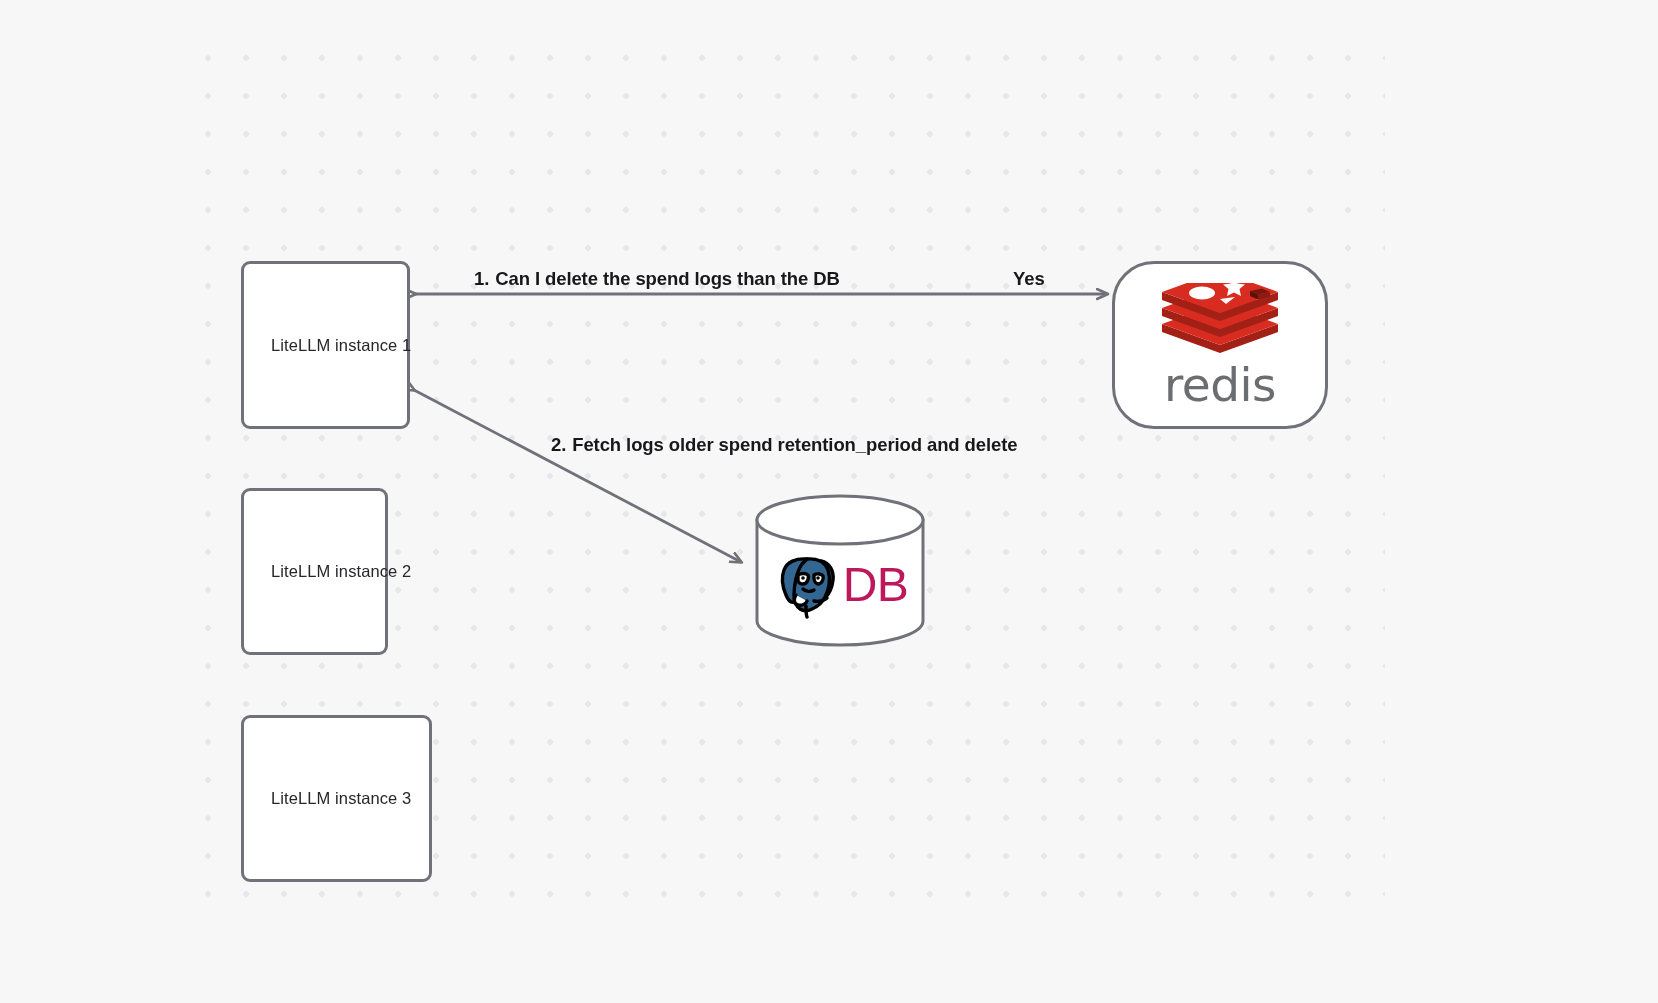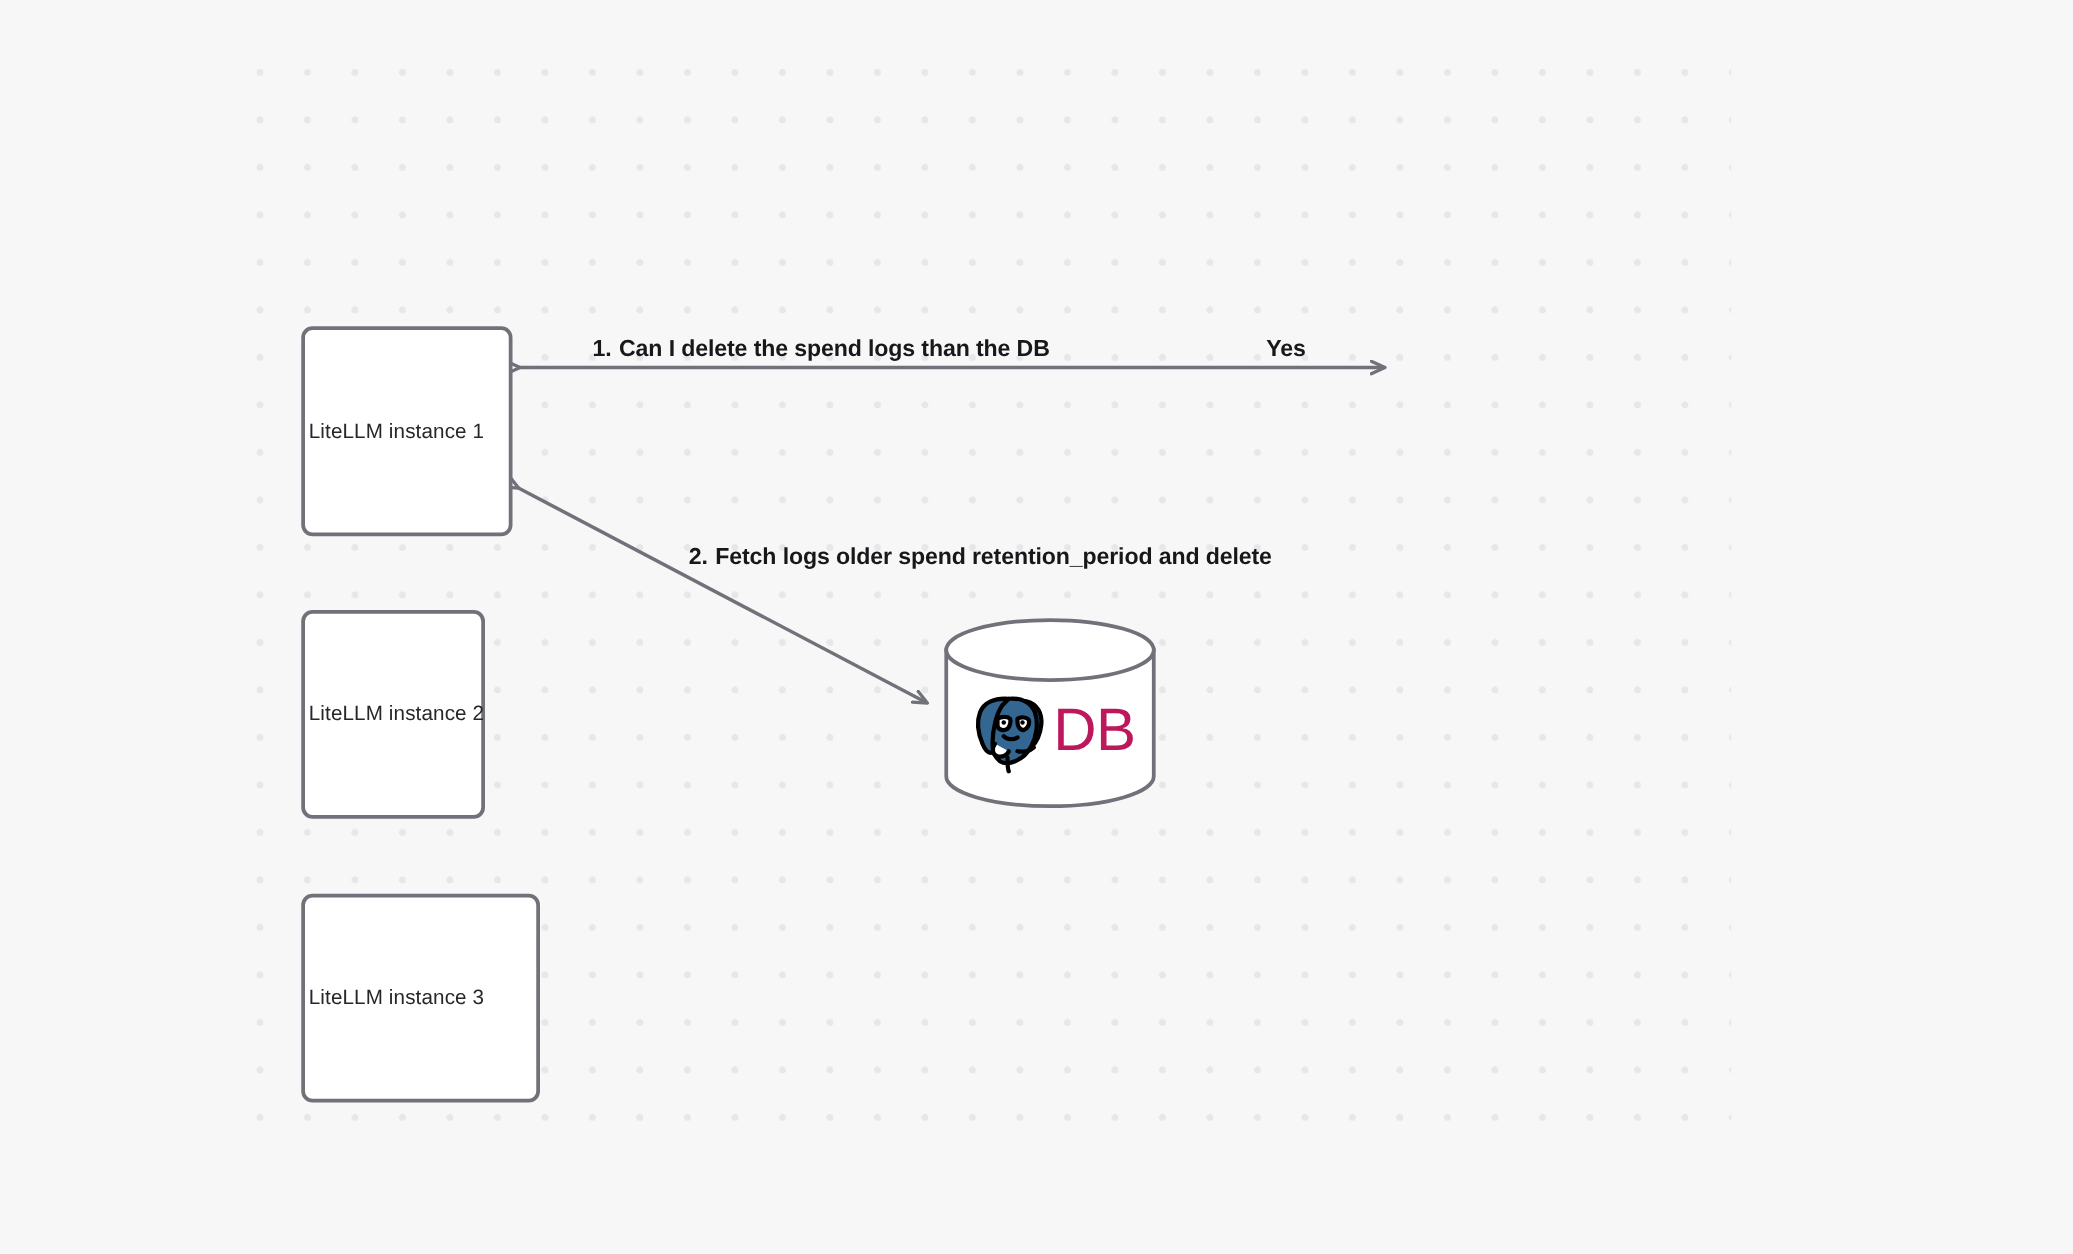--- a/index.html
+++ b/index.html
@@ -45,21 +45,21 @@
     background: #ffffff;
     border: 3px solid #71717a;
     border-radius: 9px;
     display: flex;
     align-items: center;
     justify-content: flex-start;
   }
   .node-box .node-label {
     font-size: 16.5px;
     color: #27272a;
-    padding-left: 3px;
+    padding-left: 27px;
     letter-spacing: 0.1px;
     white-space: nowrap;
   }
 
   #node-litellm-1 { left: 241px; top: 261px; width: 169px; height: 168px; }
   #node-litellm-2 { left: 241px; top: 488px; width: 147px; height: 167px; }
   #node-litellm-3 { left: 241px; top: 715px; width: 191px; height: 167px; }
 
   
   #node-redis {
@@ -162,20 +162,43 @@
   </div>
 
   <div class="node-box" id="node-litellm-2">
     <span class="node-label">LiteLLM instance 2</span>
   </div>
 
   <div class="node-box" id="node-litellm-3">
     <span class="node-label">LiteLLM instance 3</span>
   </div>
 
+  <div id="node-redis">
+    <div class="redis-logo-wrap">
+      <svg class="redis-mark" width="124" height="76" viewBox="0 0 124 76">
+
+        <path d="M62 70 L4 49 L4 41 L62 62 L120 41 L120 49 Z" fill="#a32017"></path>
+        <path d="M4 41 L62 20 L120 41 L62 62 Z" fill="#d82c20"></path>
+
+        <path d="M62 54 L4 33 L4 25 L62 46 L120 25 L120 33 Z" fill="#a32017"></path>
+        <path d="M4 25 L62 4 L120 25 L62 46 Z" fill="#d82c20"></path>
+
+        <path d="M62 38 L4 17 L4 9 L62 30 L120 9 L120 17 Z" fill="#a32017"></path>
+        <path d="M4 9 L62 -12 L120 9 L62 30 Z" fill="#d82c20"></path>
+
+        <ellipse cx="44" cy="10" rx="13" ry="6.5" fill="#ffffff"></ellipse>
+        <path d="M76 -6 L79.5 0.5 L87 1.5 L81.5 6 L83 13 L76 9.5 L69 13 L70.5 6 L65 1.5 L72.5 0.5 Z" fill="#ffffff"></path>
+        <path d="M62 16 L77 14 L68 21 Z" fill="#ffffff"></path>
+        <path d="M92 8 L104 5.5 L112 9 L100 11.5 Z" fill="#7a1610"></path>
+        <path d="M92 8 L92 13 L100 16.5 L100 11.5 Z" fill="#5e100c"></path>
+        <path d="M100 11.5 L100 16.5 L112 14 L112 9 Z" fill="#8f1a13"></path>
+      </svg>
+      <span class="redis-word">redis</span>
+    </div>
+  </div>
 
   <div id="node-database">
     <svg class="cyl-svg" width="172" height="155" viewBox="0 0 172 155">
       <path d="M3 27 L3 128 A83 24 0 0 0 169 128 L169 27 Z" fill="#ffffff" stroke="#71717a" stroke-width="3"></path>
       <ellipse cx="86" cy="27" rx="83" ry="24" fill="#ffffff" stroke="#71717a" stroke-width="3"></ellipse>
     </svg>
     <div class="db-content">
       <svg width="70" height="70" viewBox="0 0 70 70">
         <g stroke="#000000" stroke-width="3.4" stroke-linejoin="round" stroke-linecap="round">
           <path d="M49 12 C58 14 62 22 61 31 C60 40 56 46 53 49 C51 51 49 51 48 49 L47 44" fill="#336791"></path>

